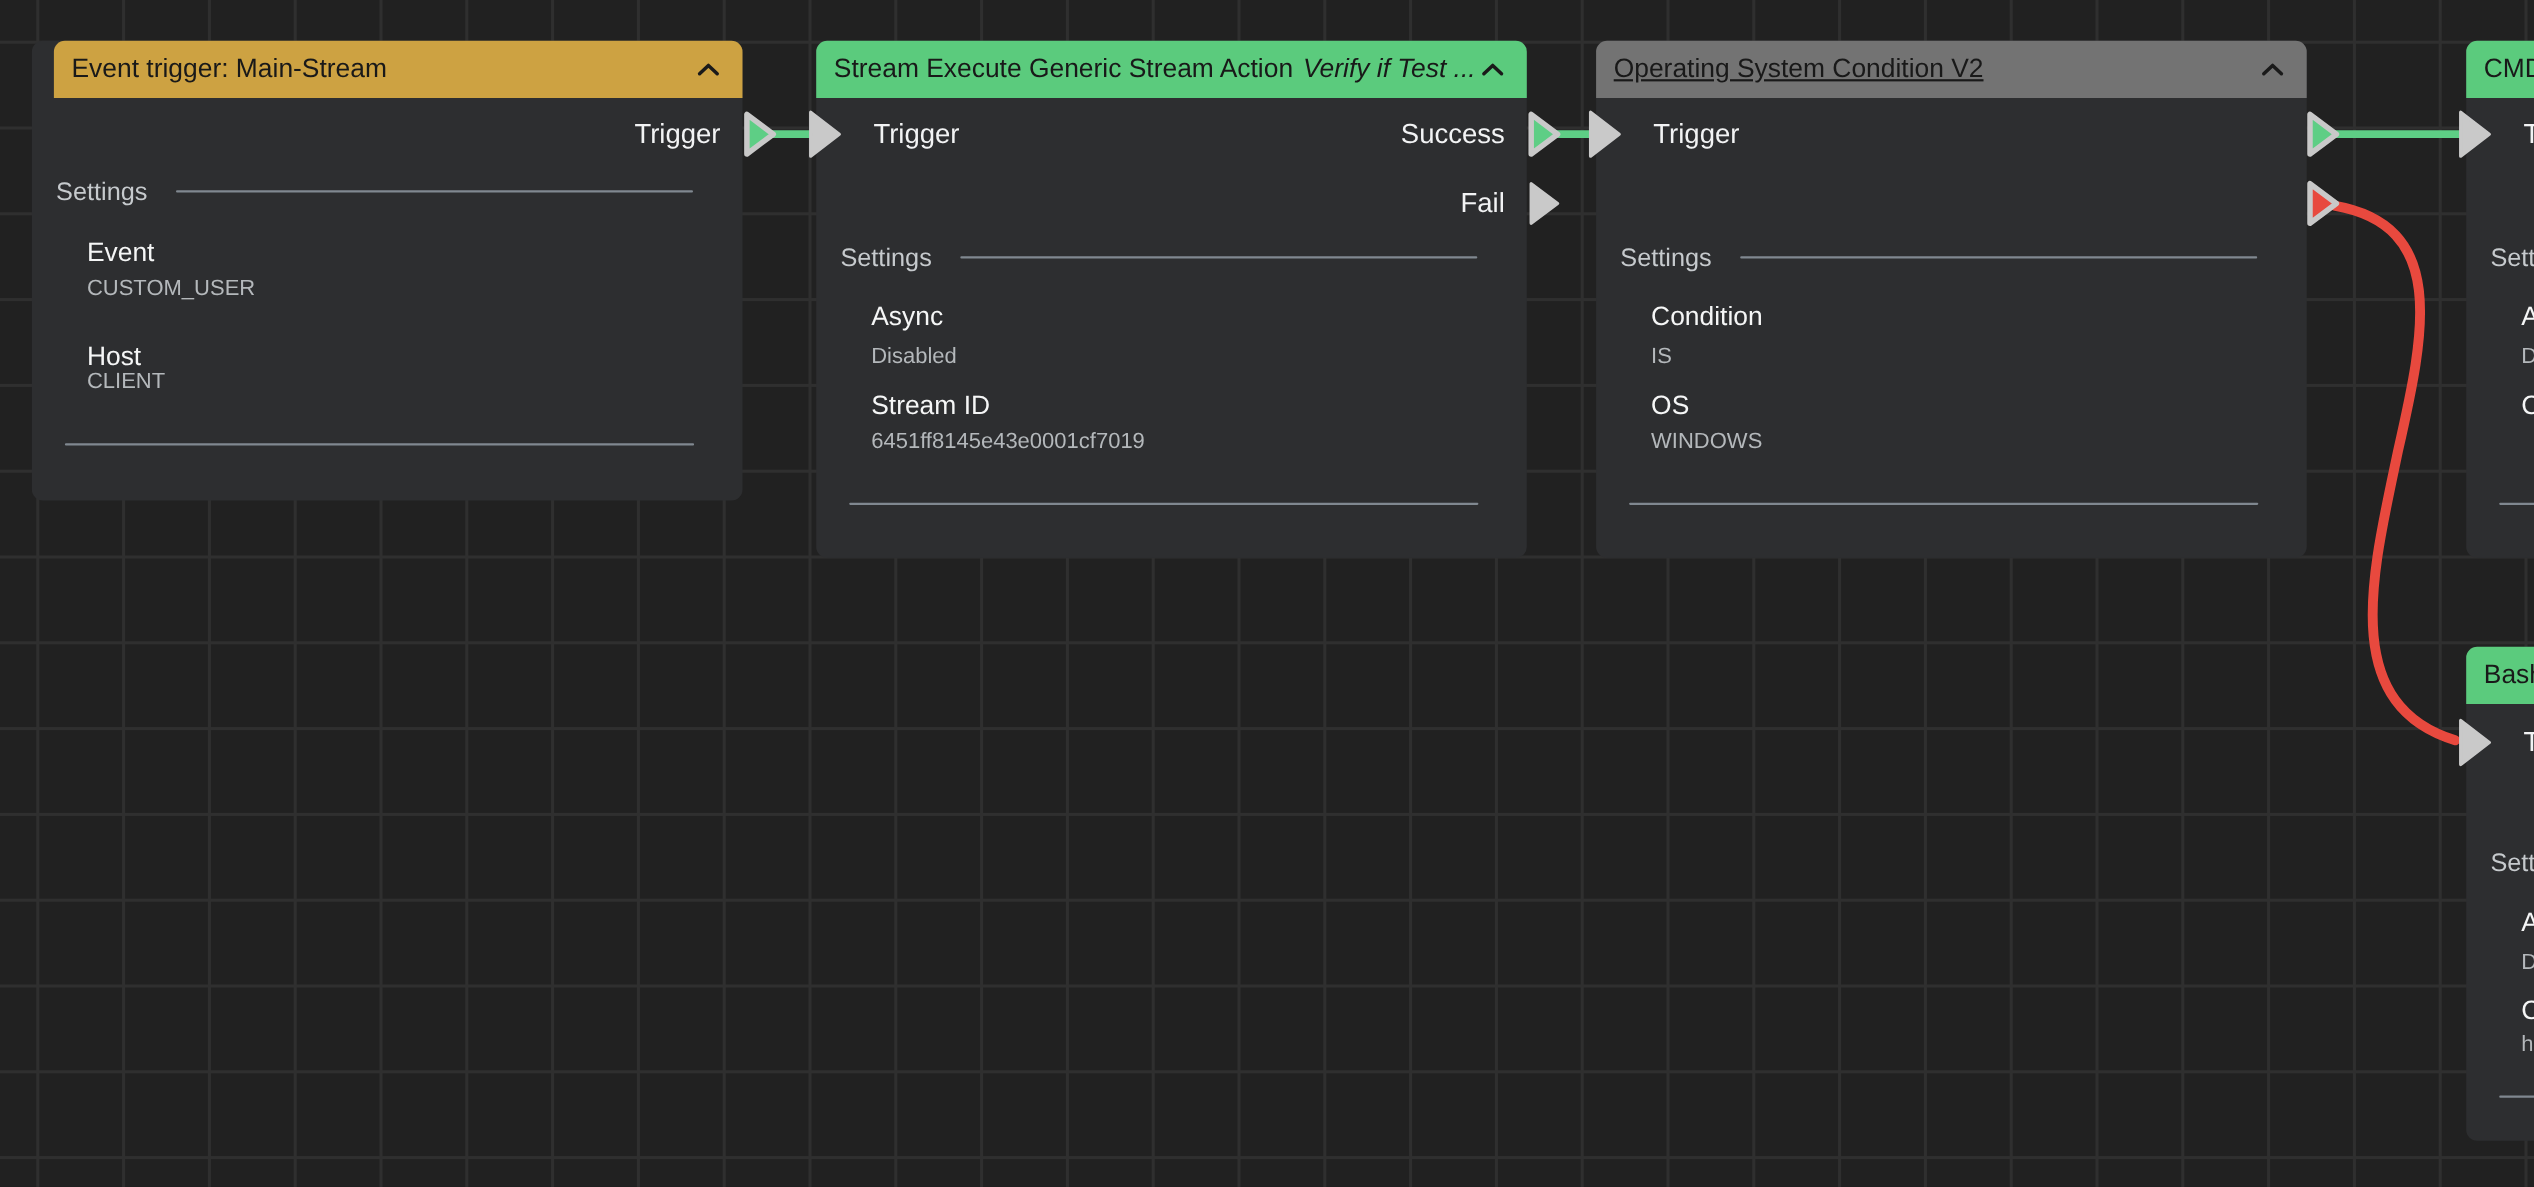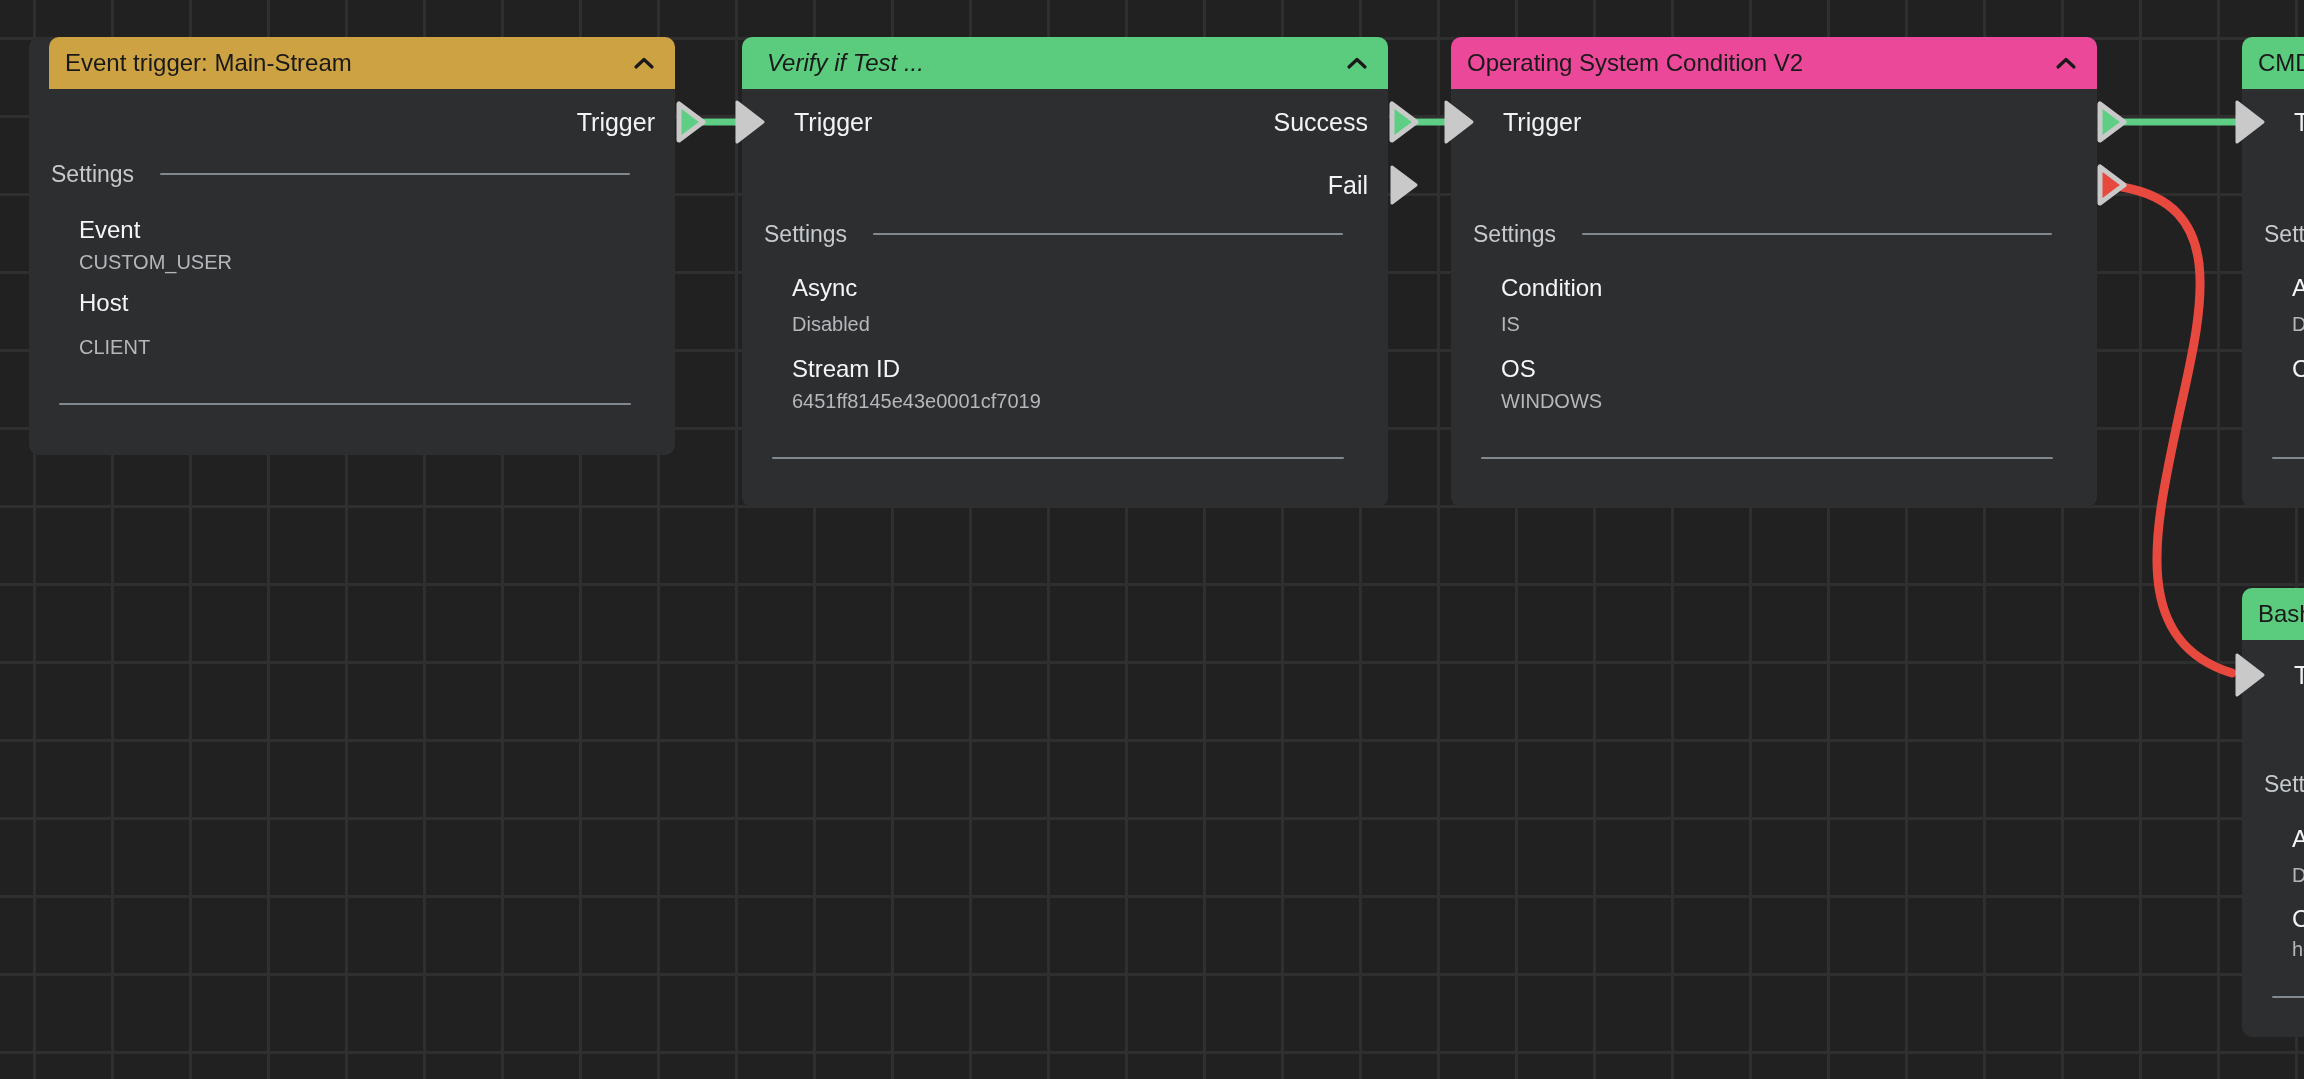--- a/index.html
+++ b/index.html
@@ -47,46 +47,47 @@
       <span>Event trigger: Main-Stream</span>
     </div>
     <svg class="chevron" width="22" height="14" viewBox="0 0 22 14">
       <path d="M3 11 L11 3.5 L19 11" fill="none" stroke="#1A1A1A" stroke-width="3.2" stroke-linecap="round" stroke-linejoin="round"></path>
     </svg>
     <div class="port-label out" style="top:68px">Trigger</div>
     <div class="settings-label" style="top:121px">Settings</div>
     <div class="divider settings-divider" style="top:136px"></div>
     <div class="item-label" style="top:177px">Event</div>
     <div class="item-value" style="top:211px">CUSTOM_USER</div>
-    <div class="item-label" style="top:250px">Host</div>
+    <div class="item-label" style="top:272px">Host</div>
     <div class="item-value" style="top:296px">CLIENT</div>
     <div class="divider bottom-divider" style="top:366px"></div>
   </div>
 
   <div class="node" style="left:742px;top:37px;width:646px;height:470px">
     <div class="node-header" style="background: rgb(91, 203, 125);">
+      <span>Stream Execute Generic Stream Action</span>
       <span class="title-em">Verify if Test ...</span>
     </div>
     <svg class="chevron" width="22" height="14" viewBox="0 0 22 14">
       <path d="M3 11 L11 3.5 L19 11" fill="none" stroke="#1A1A1A" stroke-width="3.2" stroke-linecap="round" stroke-linejoin="round"></path>
     </svg>
     <div class="port-label in" style="top:68px">Trigger</div>
     <div class="port-label out" style="top:68px">Success</div>
     <div class="port-label out" style="top:131px">Fail</div>
     <div class="settings-label" style="top:181px">Settings</div>
     <div class="divider settings-divider" style="top:196px"></div>
     <div class="item-label" style="top:235px">Async</div>
     <div class="item-value" style="top:273px">Disabled</div>
     <div class="item-label" style="top:316px">Stream ID</div>
     <div class="item-value" style="top:350px">6451ff8145e43e0001cf7019</div>
     <div class="divider bottom-divider" style="top:420px"></div>
   </div>
 
   <div class="node" style="left:1451px;top:37px;width:646px;height:470px">
-    <div class="node-header" style="background: #ec4899;">
+    <div class="node-header" style="background: #737373; text-decoration: underline;">
       <span>Operating System Condition V2</span>
     </div>
     <svg class="chevron" width="22" height="14" viewBox="0 0 22 14">
       <path d="M3 11 L11 3.5 L19 11" fill="none" stroke="#1A1A1A" stroke-width="3.2" stroke-linecap="round" stroke-linejoin="round"></path>
     </svg>
     <div class="port-label in" style="top:68px">Trigger</div>
     <div class="settings-label" style="top:181px">Settings</div>
     <div class="divider settings-divider" style="top:196px"></div>
     <div class="item-label" style="top:235px">Condition</div>
     <div class="item-value" style="top:273px">IS</div>

